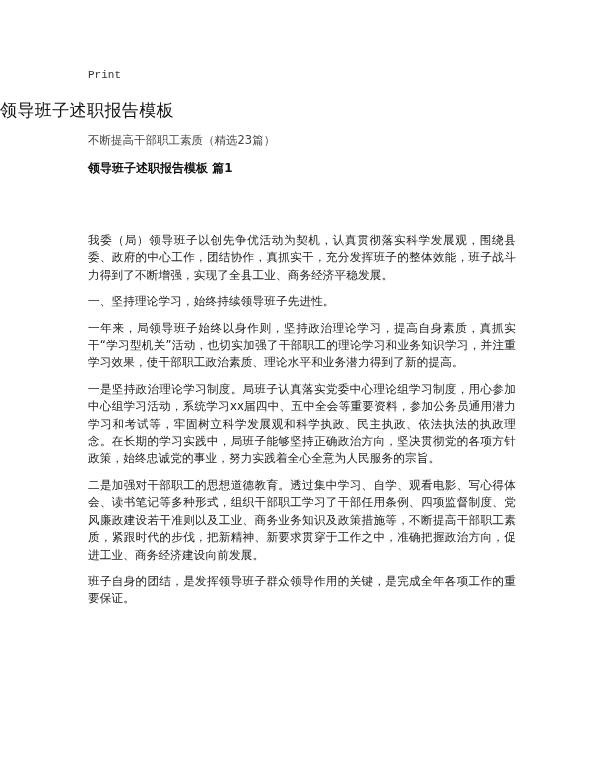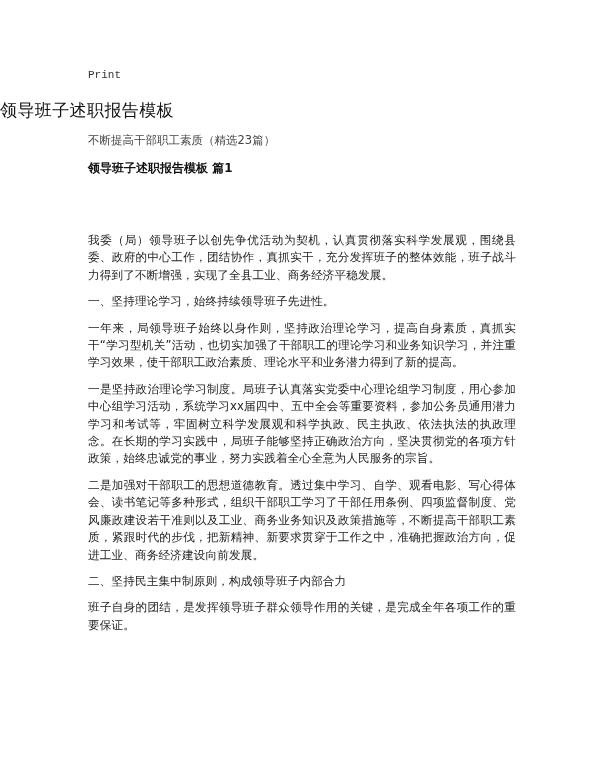--- a/index.html
+++ b/index.html
@@ -35,16 +35,15 @@
   <div class="print">Print</div>
   <div class="title">领导班子述职报告模板</div>
   <div class="subtitle">不断提高干部职工素质（精选23篇）</div>
   <div class="heading">领导班子述职报告模板 篇1</div>
   <div class="body">
     <p class="para">我委（局）领导班子以创先争优活动为契机，认真贯彻落实科学发展观，围绕县委、政府的中心工作，团结协作，真抓实干，充分发挥班子的整体效能，班子战斗力得到了不断增强，实现了全县工业、商务经济平稳发展。</p>
     <p class="para">一、坚持理论学习，始终持续领导班子先进性。</p>
     <p class="para">一年来，局领导班子始终以身作则，坚持政治理论学习，提高自身素质，真抓实干“学习型机关”活动，也切实加强了干部职工的理论学习和业务知识学习，并注重学习效果，使干部职工政治素质、理论水平和业务潜力得到了新的提高。</p>
     <p class="para">一是坚持政治理论学习制度。局班子认真落实党委中心理论组学习制度，用心参加中心组学习活动，系统学习xx届四中、五中全会等重要资料，参加公务员通用潜力学习和考试等，牢固树立科学发展观和科学执政、民主执政、依法执法的执政理念。在长期的学习实践中，局班子能够坚持正确政治方向，坚决贯彻党的各项方针政策，始终忠诚党的事业，努力实践着全心全意为人民服务的宗旨。</p>
     <p class="para">二是加强对干部职工的思想道德教育。透过集中学习、自学、观看电影、写心得体会、读书笔记等多种形式，组织干部职工学习了干部任用条例、四项监督制度、党风廉政建设若干准则以及工业、商务业务知识及政策措施等，不断提高干部职工素质，紧跟时代的步伐，把新精神、新要求贯穿于工作之中，准确把握政治方向，促进工业、商务经济建设向前发展。</p>
-    <p class="para">二、坚持民主集中制原则，构成领导班子内部合力</p>
     <p class="para">班子自身的团结，是发挥领导班子群众领导作用的关键，是完成全年各项工作的重要保证。</p>
   </div>
 </div>
 
 </body></html>

